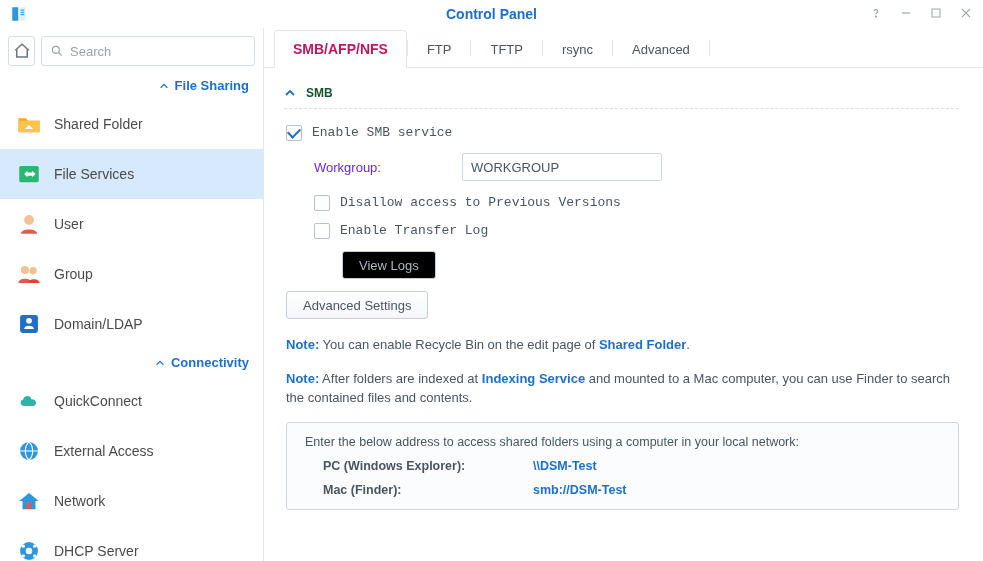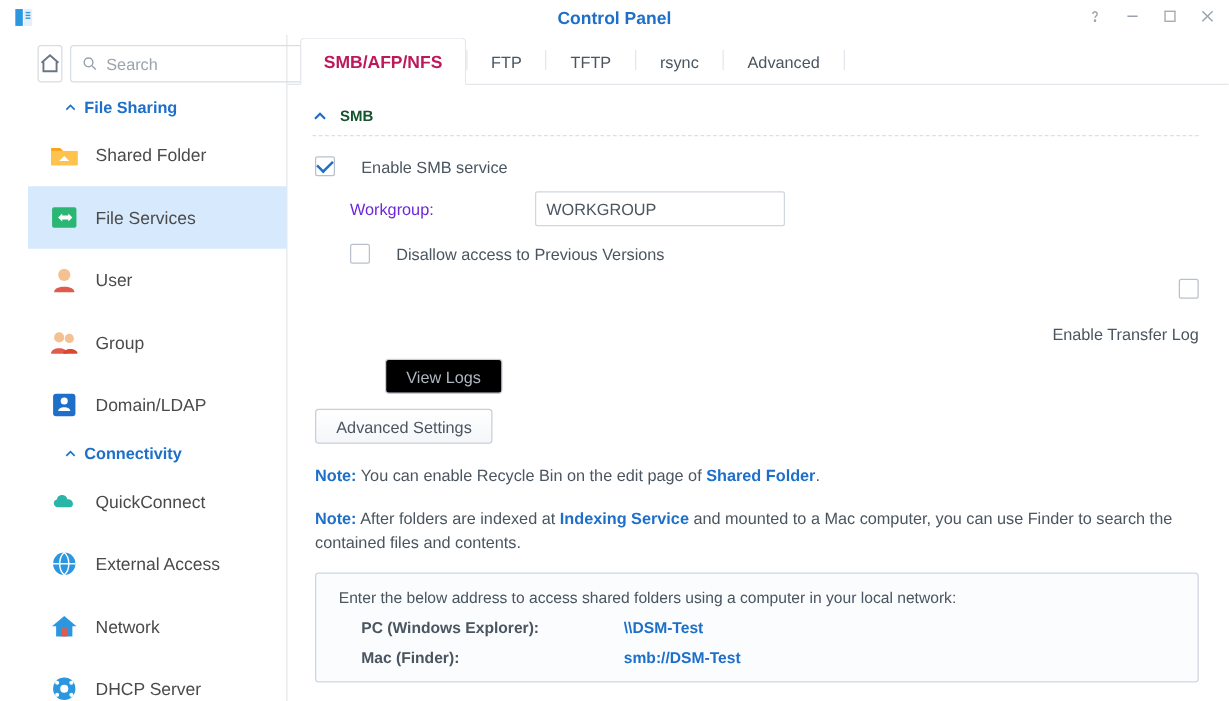--- a/index.html
+++ b/index.html
@@ -8,32 +8,32 @@
 
 .title-bar { height: 28px; display: flex; align-items: center; position: relative; }
 .app-icon { width: 38px; height: 28px; display: flex; align-items: center; justify-content: center; }
 .app-icon svg { width: 18px; height: 18px; }
 .title-text { position: absolute; left: 0; right: 0; text-align: center; font-weight: 700; color: #1e6fca; font-size: 14px; pointer-events: none; }
 .win-controls { position: absolute; right: 6px; top: 2px; display: flex; gap: 8px; }
 .win-btn { width: 22px; height: 22px; display: flex; align-items: center; justify-content: center; color: #9aa3ad; cursor: pointer; border-radius: 2px; }
 
 
 .main { flex: 1; display: flex; min-height: 0; }
-.sidebar { width: 208px; border-right: 1px solid #e3e7ec; display: flex; flex-direction: column; margin-left: 22px; }
+.sidebar { width: 264px; border-right: 1px solid #e3e7ec; display: flex; flex-direction: column; }
 .top-row { display: flex; gap: 6px; padding: 8px 8px 6px 8px; align-items: center; }
 .home-btn { width: 36px; height: 30px; border: 1px solid #d7dde4; border-radius: 3px; display: flex; align-items: center; justify-content: center; color: #6b7580; cursor: pointer; }
 .search-box { flex: 1; height: 30px; border: 1px solid #d7dde4; border-radius: 3px; display: flex; align-items: center; padding: 0 8px; color: #9aa3ad; }
 .search-box input { border: none; outline: none; flex: 1; font-size: 13px; color: #4a4a4a; background: transparent; margin-left: 6px; }
 .search-box input::placeholder { color: #9aa3ad; }
 
 .side-scroll { flex: 1; overflow-y: auto; position: relative; }
 .side-scroll::-webkit-scrollbar { width: 6px; }
 .side-scroll::-webkit-scrollbar-thumb { background: #c9d1da; border-radius: 3px; }
 
-.section-header { display: flex; align-items: center; gap: 6px; padding: 6px 29px; color: #1e6fca; font-weight: 600; cursor: pointer; font-size: 13px; }
+.section-header { display: flex; align-items: center; gap: 6px; padding: 6px 14px; color: #1e6fca; font-weight: 600; cursor: pointer; font-size: 13px; justify-content: flex-end; }
 .section-header svg { width: 10px; height: 10px; }
 
 .nav-item { display: flex; align-items: center; gap: 12px; height: 50px; padding: 0 10px 0 16px; cursor: pointer; }
 .nav-item.active { background: #d7e9fc; }
 .nav-icon { width: 26px; height: 26px; display: flex; align-items: center; justify-content: center; }
 .nav-label { color: #4a4a4a; font-size: 14px; }
 
 
 .content { flex: 1; display: flex; flex-direction: column; min-width: 0; }
 .tabs { display: flex; align-items: flex-end; height: 40px; border-bottom: 1px solid #e3e7ec; padding-left: 10px; }
@@ -42,21 +42,21 @@
 .tab-sep { width: 1px; height: 16px; background: #e3e7ec; align-self: center; }
 
 .content-scroll { flex: 1; overflow-y: auto; padding: 18px 24px 8px 20px; position: relative; }
 .content-scroll::-webkit-scrollbar { width: 6px; }
 .content-scroll::-webkit-scrollbar-thumb { background: #c9d1da; border-radius: 3px; }
 
 .collapsible-header { display: flex; align-items: center; gap: 10px; color: #14532d; font-weight: 700; font-size: 12px; cursor: pointer; padding-bottom: 8px; border-bottom: 1px dashed #dbe0e6; }
 .collapsible-header svg { width: 12px; height: 12px; }
 
 .form-body { padding: 12px 0 0 2px; }
-.chk-row { display: flex; align-items: flex-end; gap: 21px; padding: 4px 0; }
+.chk-row { display: flex; align-items: flex-start; gap: 10px; padding: 4px 0; font-family: Liberation Mono, monospace; }
 .chk { width: 16px; height: 16px; border: 1px solid #b8c1cb; border-radius: 2px; display: flex; align-items: center; justify-content: center; background: #fff; cursor: pointer; flex-shrink: 0; }
 .chk.checked::after { content: ""; width: 10px; height: 6px; border-left: 2px solid #1e6fca; border-bottom: 2px solid #1e6fca; transform: rotate(-45deg) translate(1px,-1px); }
 .chk-label { color: #4a5560; }
 
 .sub { padding-left: 28px; }
 .fld-row { display: flex; align-items: center; padding: 8px 0; }
 .fld-label { width: 148px; color: #6d28d9; }
 .fld-input { width: 200px; height: 28px; border: 1px solid #cfd6df; border-radius: 2px; padding: 0 8px; font-size: 13px; color: #4a5560; }
 
 .btn { display: inline-flex; align-items: center; justify-content: center; height: 28px; padding: 0 16px; border: 1px solid #c7ced8; border-radius: 3px; background: linear-gradient(#ffffff,#f4f6f9); color: #4a5560; cursor: pointer; font-size: 13px; }
@@ -278,21 +278,21 @@
 
         <div class="sub">
           <div class="fld-row">
             <span class="fld-label">Workgroup:</span>
             <input class="fld-input" type="text" value="WORKGROUP" style="">
           </div>
           <div class="chk-row" style="padding:6px 0;">
             <div class="chk"></div>
             <span class="chk-label">Disallow access to Previous Versions</span>
           </div>
-          <div class="chk-row" style="padding:6px 0;flex-direction:column;">
+          <div class="chk-row" style="padding:6px 0;">
             <div class="chk"></div>
             <span class="chk-label">Enable Transfer Log</span>
           </div>
           <div style="padding:6px 0 6px 28px;">
             <span class="btn disabled">View Logs</span>
           </div>
           <div style="padding:6px 0 2px 0; margin-left:-28px;">
             <span class="btn">Advanced Settings</span>
           </div>
         </div>

